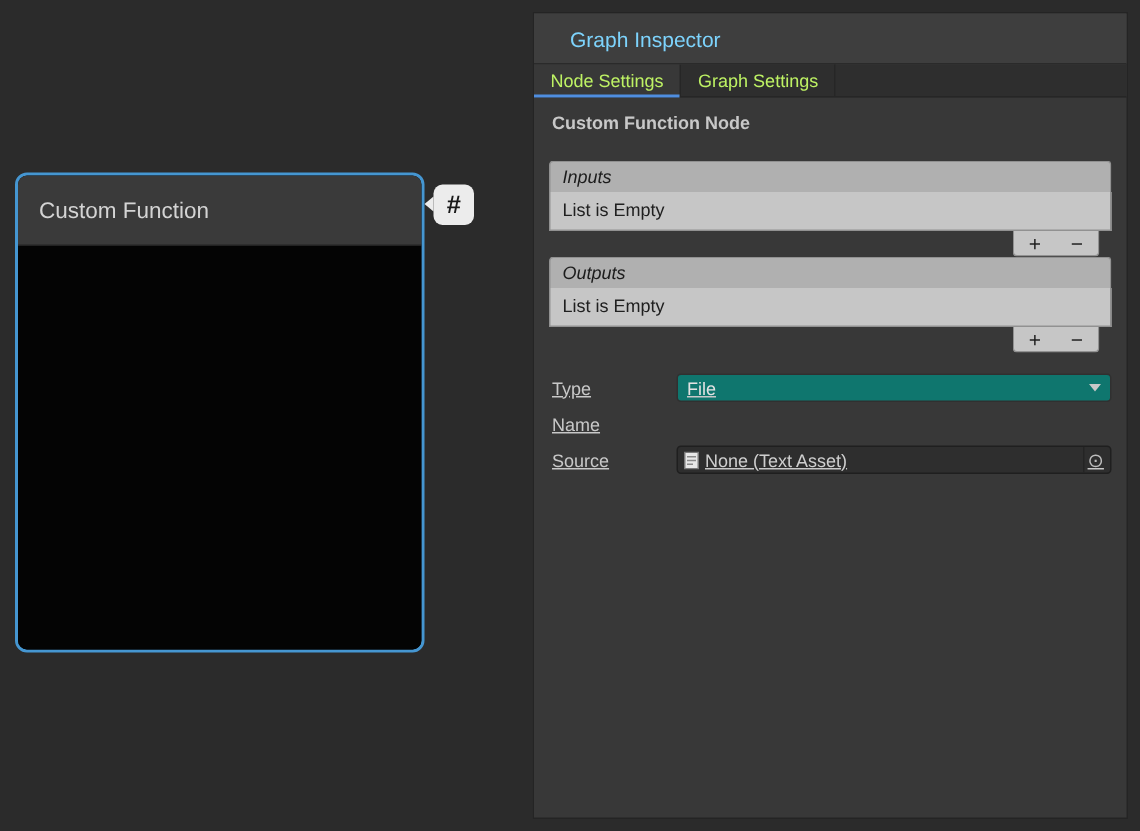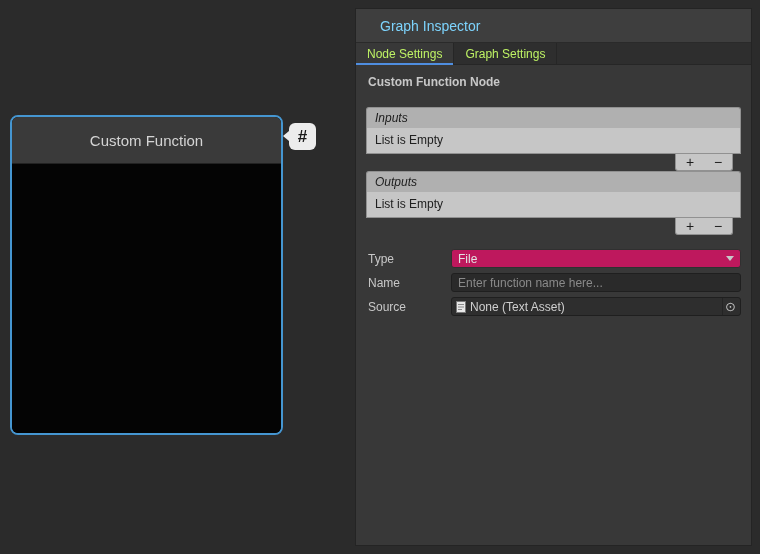--- a/index.html
+++ b/index.html
@@ -16,21 +16,21 @@
   .node {
     position:absolute; left:10px; top:115px; width:273px; height:320px;
     background:#040404;
     border:2px solid #4596d1;
     border-radius:8px;
     overflow:hidden;
   }
   .node-header {
     height:47px; background:#3a3a3a;
     border-bottom:1px solid #222;
-    display:flex; align-items:center; padding:0 14px;justify-content:center;
+    display:flex; align-items:center; padding:0 14px;
   }
   .node-title { font-size:15px; color:#d4d4d4; }
   .node-body { height:100%; background:#040404; }
   .node-badge {
     position:absolute; left:289px; top:123px; width:27px; height:27px;
     background:#ececec; border-radius:6px;
     display:flex; align-items:center; justify-content:center;
     color:#1a1a1a; font-weight:bold; font-size:17px;
   }
   .node-badge::before {
@@ -90,25 +90,25 @@
     display:flex; align-items:center; justify-content:space-around;
   }
   .rlist-btn {
     width:26px; text-align:center; color:#1c1c1c;
     font-size:14px; line-height:15px; cursor:default;
   }
 
   
   .form-area { margin-top:14px; }
   .form-row {
-    display:flex; align-items:center; height:19px; margin:0 10px 5px 12px;
+    display:flex; align-items:center; height:19px; margin:0 10px 5px 12px;text-decoration:underline;
   }
   .form-label { width:83px; font-size:12px; color:#c8c8c8; flex:none; }
   .dropdown {
-    flex:1; height:19px; background:#be185d; border:1px solid #303030;
+    flex:1; height:19px; background:#0f766e; border:1px solid #303030;
     border-radius:3px; display:flex; align-items:center;
     justify-content:space-between; padding:0 6px;
     color:#e2e2e2; font-size:12px;
   }
   .dropdown-arrow {
     width:0; height:0;
     border-left:4px solid transparent; border-right:4px solid transparent;
     border-top:5px solid #c8c8c8;
   }
   .text-input {
@@ -191,21 +191,20 @@
         <div class="form-row">
           <div class="form-label">Type</div>
           <div class="dropdown">
             <span>File</span>
             <span class="dropdown-arrow"></span>
           </div>
         </div>
 
         <div class="form-row">
           <div class="form-label">Name</div>
-          <input class="text-input" type="text" placeholder="Enter function name here..." style="">
         </div>
 
         <div class="form-row">
           <div class="form-label">Source</div>
           <div class="object-field">
             <span class="object-icon">
               <svg width="10" height="12" viewBox="0 0 10 12">
                 <rect x="0.5" y="0.5" width="9" height="11" fill="#e8e8e8" stroke="#7a7a7a" stroke-width="1"></rect>
                 <line x1="2" y1="3.5" x2="8" y2="3.5" stroke="#8a8a8a" stroke-width="1"></line>
                 <line x1="2" y1="6" x2="8" y2="6" stroke="#8a8a8a" stroke-width="1"></line>

